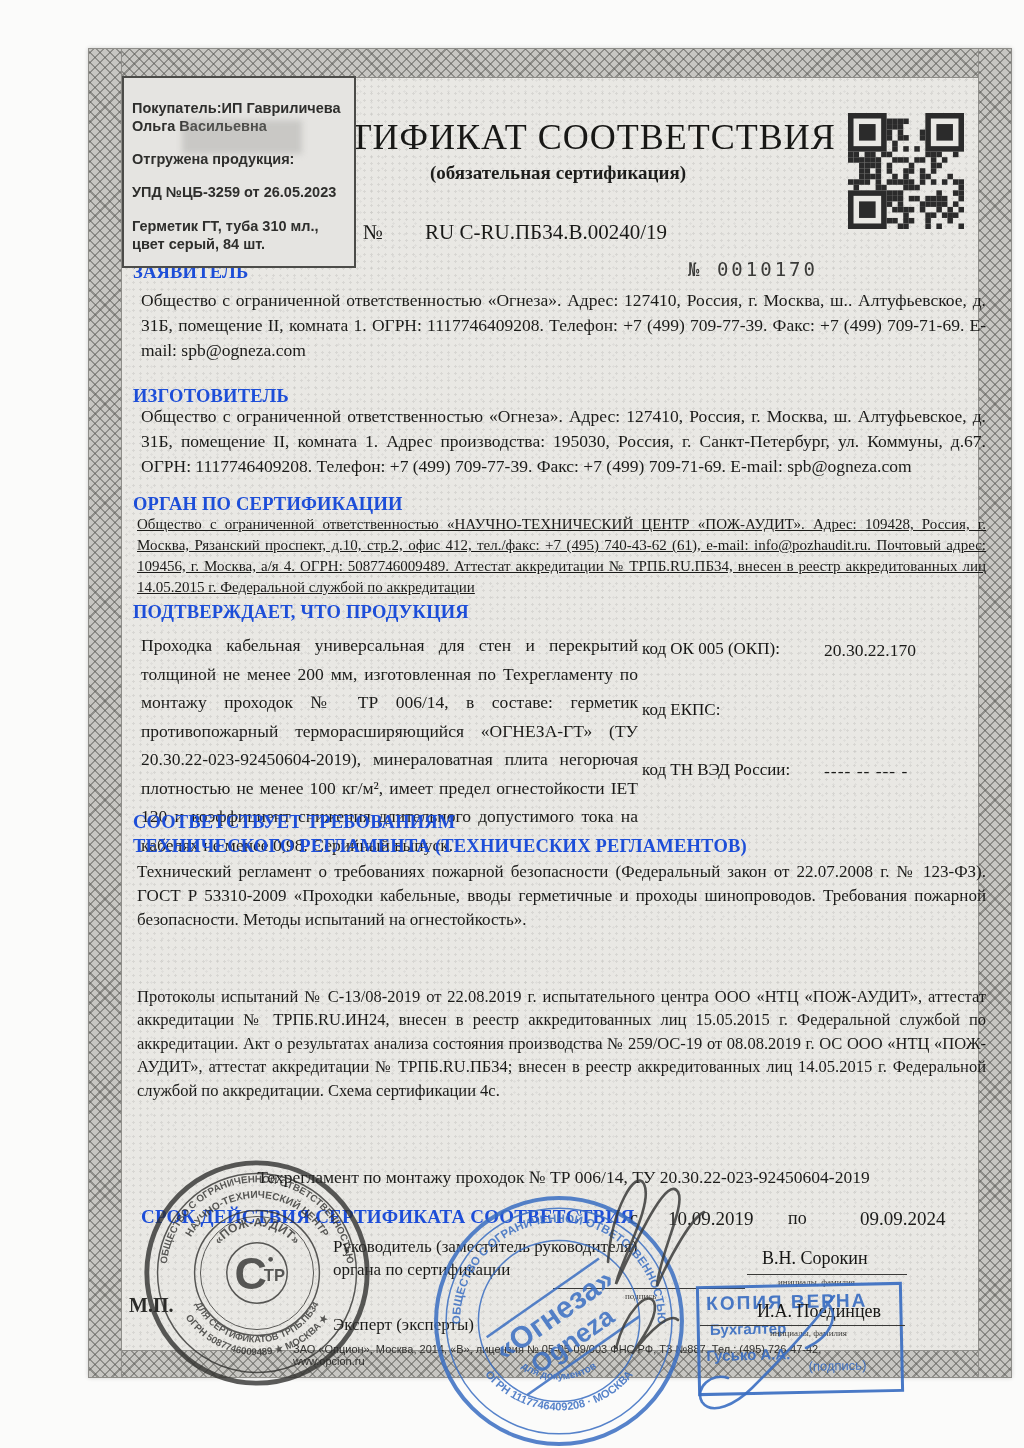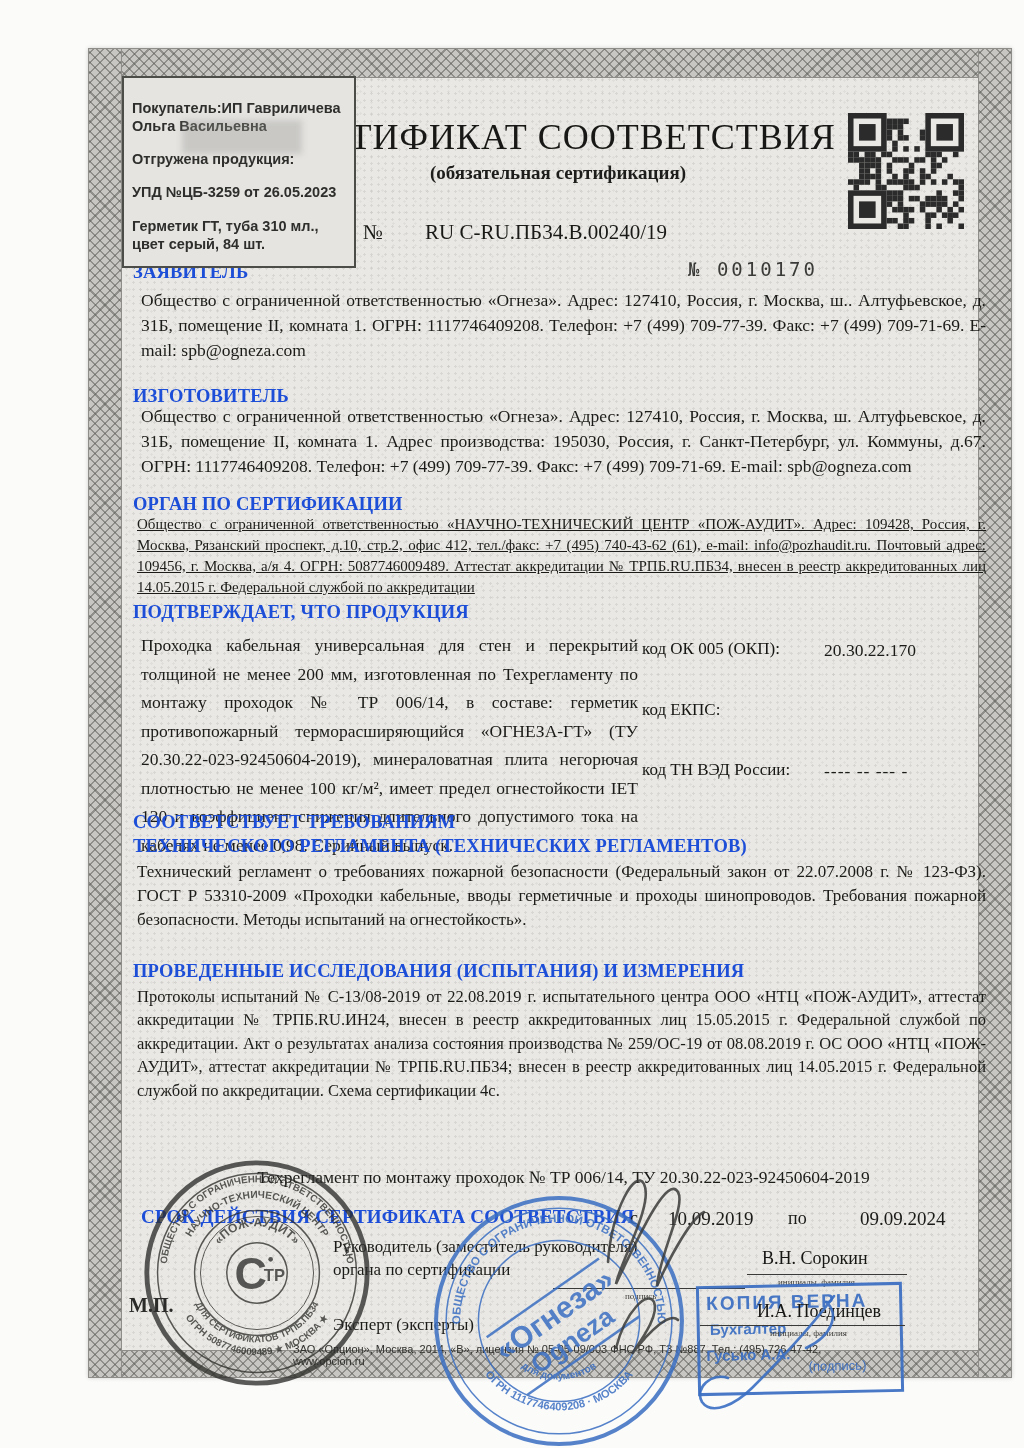--- a/index.html
+++ b/index.html
@@ -266,21 +266,20 @@
   <div class="codes-value" style="left:824px;top:640px;">20.30.22.170</div>
   <div class="codes-label" style="left:642px;top:700px;">код ЕКПС:</div>
   <div class="codes-value" style="left:824px;top:701px;"></div>
   <div class="codes-label" style="left:642px;top:760px;text-align:right;">код ТН ВЭД России:</div>
   <div class="codes-value" style="left:824px;top:761px;letter-spacing:1px;">---- -- --- -</div>
 
   <div class="h" style="left:133px;top:812px;">СООТВЕТСТВУЕТ ТРЕБОВАНИЯМ</div>
   <div class="h" style="left:133px;top:836px;">ТЕХНИЧЕСКОГО РЕГЛАМЕНТА (ТЕХНИЧЕСКИХ РЕГЛАМЕНТОВ)</div>
   <div class="para" style="left:137px;top:860px;width:849px;font-size:17px;">Технический регламент о требованиях пожарной безопасности (Федеральный закон от 22.07.2008 г. № 123-ФЗ). ГОСТ Р 53310-2009 «Проходки кабельные, вводы герметичные и проходы шинопроводов. Требования пожарной безопасности. Методы испытаний на огнестойкость».</div>
 
-  <div class="h" style="left:133px;top:961px;">ПРОВЕДЕННЫЕ ИССЛЕДОВАНИЯ (ИСПЫТАНИЯ) И ИЗМЕРЕНИЯ</div>
   <div class="para" style="left:137px;top:985px;width:849px;font-size:16.5px;">Протоколы испытаний № С-13/08-2019 от 22.08.2019 г. испытательного центра ООО «НТЦ «ПОЖ-АУДИТ», аттестат аккредитации № ТРПБ.RU.ИН24, внесен в реестр аккредитованных лиц 15.05.2015 г. Федеральной службой по аккредитации. Акт о результатах анализа состояния производства № 259/ОС-19 от 08.08.2019 г. ОС ООО «НТЦ «ПОЖ-АУДИТ», аттестат аккредитации № ТРПБ.RU.ПБ34; внесен в реестр аккредитованных лиц 14.05.2015 г. Федеральной службой по аккредитации. Схема сертификации 4с.</div>
 
   <div class="para" style="left:141px;top:1165px;width:845px;text-align:center;">Техрегламент по монтажу проходок № ТР 006/14, ТУ 20.30.22-023-92450604-2019</div>
 
   <div class="h" style="left:141px;top:1206px;font-size:19px;">СРОК ДЕЙСТВИЯ СЕРТИФИКАТА СООТВЕТСТВИЯ</div>
   <div class="para" style="left:630px;top:1206px;font-size:18px;">с</div>
   <div class="para" style="left:668px;top:1206px;font-size:19px;">10.09.2019</div>
   <div class="para" style="left:788px;top:1206px;font-size:18px;">по</div>
   <div class="para" style="left:860px;top:1206px;font-size:19px;">09.09.2024</div>
 

